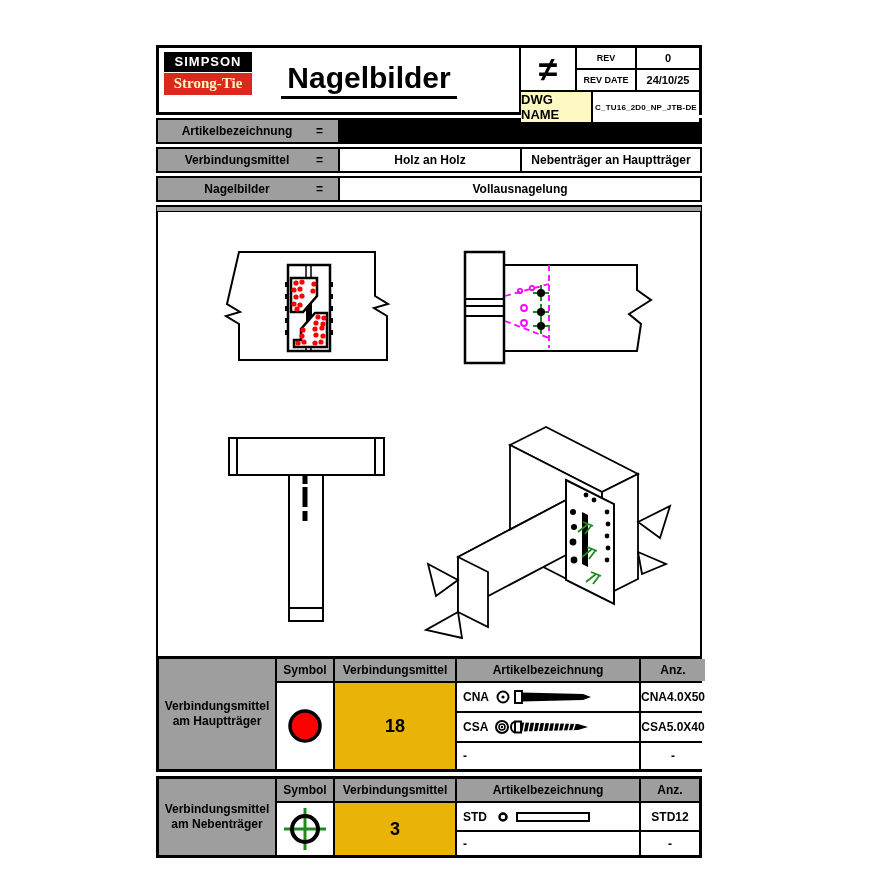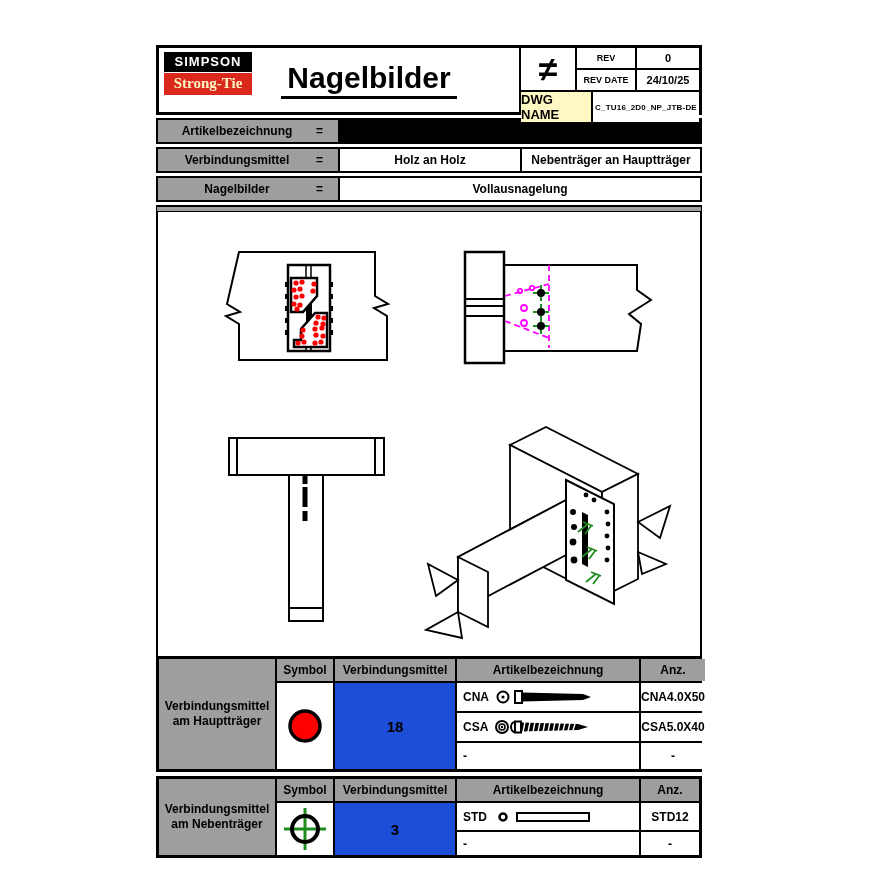--- a/index.html
+++ b/index.html
@@ -38,21 +38,21 @@
 
   
   .ftable { display:grid; background:#000; border:3px solid #000; gap:2px; }
   .t1 { grid-template-columns:116px 56px 120px 182px 1fr; grid-template-rows:22px 28px 28px 26px; }
   .t2 { grid-template-columns:116px 56px 120px 182px 1fr; grid-template-rows:22px 27px 23px; margin-top:4px; }
   .rowhead { grid-row:1/-1; background:#9e9e9e; display:flex; flex-direction:column; align-items:center; justify-content:center; font-size:12px; line-height:1.25; text-align:center; }
   .chead { background:#9e9e9e; display:flex; align-items:center; justify-content:center; font-size:12px; }
   .symcell { background:#fff; display:flex; align-items:center; justify-content:center; }
   .sym-t1 { grid-row:2/5; } .sym-t2 { grid-row:2/4; }
   .qty-t1 { grid-row:2/5; } .qty-t2 { grid-row:2/4; }
-  .qty { background:#1d4ed8; display:flex; align-items:center; justify-content:center; font-size:15px; }
+  .qty { background:#eab308; display:flex; align-items:center; justify-content:center; font-size:18px; }
   .fastcell { background:#fff; display:flex; align-items:center; gap:6px; padding-left:6px; font-size:12px; }
   .artcell { background:#fff; display:flex; align-items:center; justify-content:center; font-size:12px; }
 </style>
 </head>
 <body>
 
 <div class="sheet">
 
   <div class="titleblock">
     <div class="tb-left">

